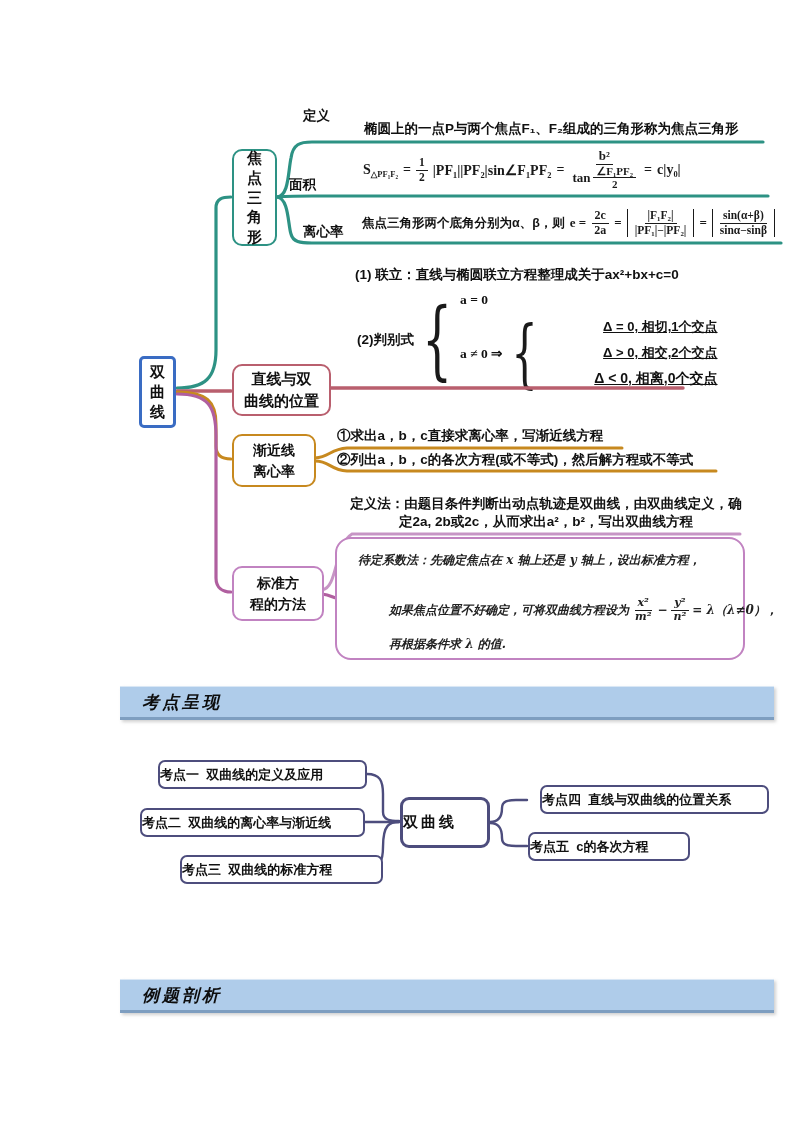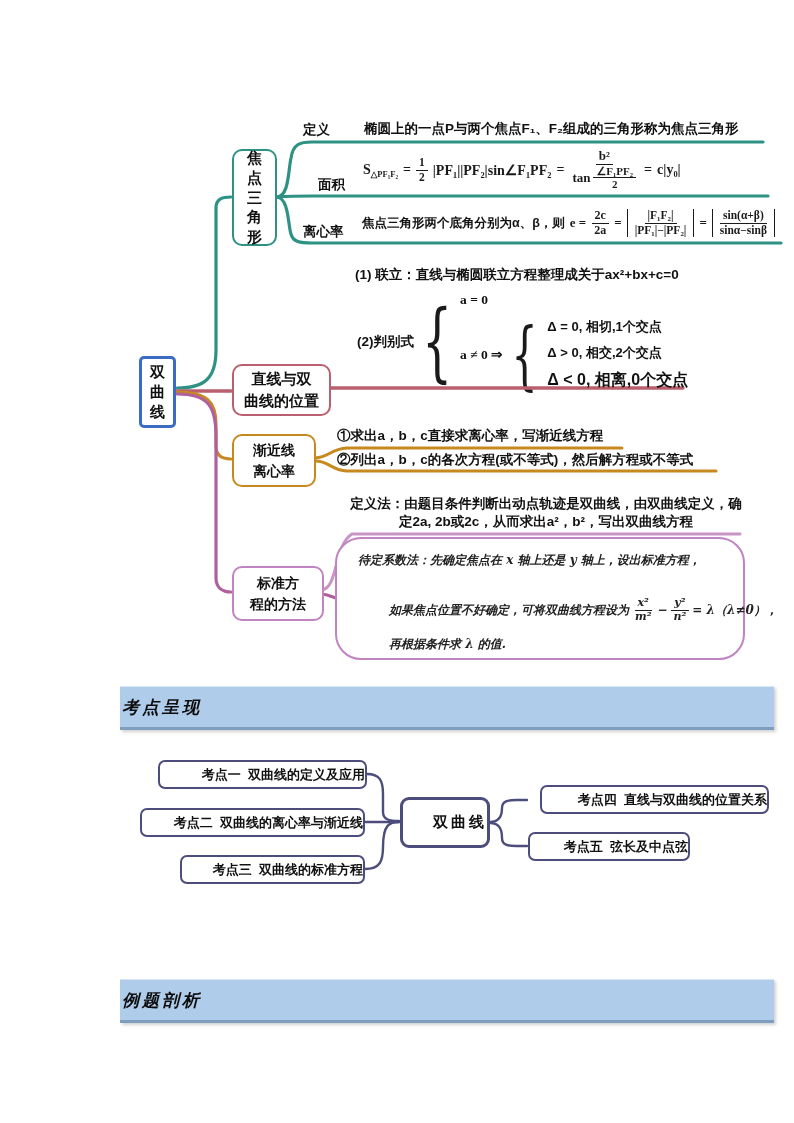--- a/index.html
+++ b/index.html
@@ -26,40 +26,40 @@
   .frac > .num{border-bottom:1.3px solid #1a1a1a;padding:0 3px;}
   .frac > .den{padding:0 3px;}
   .denrow{display:flex;align-items:center;gap:3px;}
   .absw{border-left:1.3px solid #1a1a1a;border-right:1.3px solid #1a1a1a;
         padding:0 4px;display:inline-flex;align-items:flex-end;}
   .ssub{font-size:8.5px;vertical-align:-3px;}
   
   .disc{display:flex;align-items:center;gap:2px;}
   .disc-col{display:flex;flex-direction:column;gap:10px;align-items:flex-start;}
   .disc-row2{display:flex;align-items:center;gap:4px;}
-  .disc-col2{display:flex;flex-direction:column;gap:8px;align-items:flex-start;}
+  .disc-col2{display:flex;flex-direction:column;gap:8px;align-items:flex-end;text-decoration:underline;}
   .brace{font-family:"DejaVu Serif",serif;font-weight:400;line-height:1;color:#1a1a1a;}
   .b-outer{font-size:66px;transform:scaleY(1.30) scaleX(0.72);}
   .b-inner{font-size:58px;transform:scaleY(1.28) scaleX(0.72);}
   .caseln{font-family:"Liberation Serif",serif;font-weight:bold;font-size:13.5px;white-space:nowrap;}
   
   .stdbox{position:absolute;border:2.5px solid #c183c1;border-radius:16px;background:#fff;z-index:2;}
   .hand{font-family:"DejaVu Serif",serif;font-style:italic;font-weight:bold;
         font-size:12px;color:#222;white-space:nowrap;position:absolute;}
   .hand .frac{font-size:11px;}
   
-  .banner{position:absolute;width:654px;height:44px;background:#afccea;
+  .banner{position:absolute;width:654px;height:34px;background:#afccea;
           border-top:1px solid #d9e7f5;border-bottom:3px solid #7e9ec0;
           box-shadow:2px 2px 3px rgba(140,140,140,.4);
-          display:flex;align-items:center;padding-left:2px;box-sizing:border-box;z-index:2;}
+          display:flex;align-items:center;padding-left:22px;box-sizing:border-box;z-index:2;}
   .banner .txt{font-family:"Liberation Serif",serif;font-weight:bold;font-style:italic;
           font-size:17px;letter-spacing:3px;color:#0d0d0d;}
   
   .m2box{position:absolute;border:2px solid #4d4d7d;border-radius:7px;background:#fff;
-         display:flex;align-items:center;justify-content:flex-end;font-weight:bold;
+         display:flex;align-items:center;justify-content:flex-start;font-weight:bold;
          font-size:13px;white-space:pre;z-index:2;box-sizing:border-box;}
   .m2center{border-width:3px;border-radius:9px;font-size:15px;letter-spacing:3px;}
   
   svg.lines{position:absolute;left:0;top:0;z-index:1;}
   svg.lines path{fill:none;stroke-linecap:round;}
   .teal{stroke:#2d9284;stroke-width:3.2;}
   .rose{stroke:#b95f6e;stroke-width:3.4;}
   .orange{stroke:#c7891f;stroke-width:3;}
   .plum{stroke:#b05f9f;stroke-width:3.2;}
   .plumlight{stroke:#c795c5;stroke-width:3;}
@@ -94,24 +94,24 @@
 </svg>
 
 <div class="node root" style="left:139px;top:356px;width:37px;height:72px;">
   <span class="vtext">双曲线</span>
 </div>
 
 <div class="node focal" style="left:232px;top:149px;width:45px;height:97px;">
   <span class="vtext">焦点三角形</span>
 </div>
 
-<span class="abs lbl" style="left:303px;top:121px;">定义</span>
+<span class="abs lbl" style="left:303px;top:107px;">定义</span>
 <span class="abs cjk" style="left:364px;top:120px;">椭圆上的一点P与两个焦点F₁、F₂组成的三角形称为焦点三角形</span>
 
-<span class="abs lbl" style="left:318px;top:176px;">面积</span>
+<span class="abs lbl" style="left:289px;top:176px;">面积</span>
 
 <div class="abs fml frow" style="left:363px;top:145px;height:50px;font-size:14px;">
   <span><span>S</span><sub class="ssub">△PF₁F₂</sub></span>
   <span>=</span>
   <span class="frac" style="font-size:11.5px;">
     <span class="num">1</span>
     <span class="den">2</span>
   </span>
   <span>|PF₁||PF₂|sin∠F₁PF₂</span>
   <span>=</span>
@@ -165,41 +165,41 @@
   <span class="cjk">(2)判别式</span>
   <span class="brace b-outer">{</span>
   <div class="disc-col">
     <span class="caseln">a = 0</span>
     <div class="disc-row2">
       <span class="caseln">a ≠ 0 ⇒</span>
       <span class="brace b-inner">{</span>
       <div class="disc-col2">
         <span class="cjk" style="font-size:13px;">Δ = 0, 相切,1个交点</span>
         <span class="cjk" style="font-size:13px;">Δ &gt; 0, 相交,2个交点</span>
-        <span class="cjk" style="font-size:16px;">Δ &lt; 0,  相离,0个交点</span>
+        <span class="cjk" style="font-size:14px;margin-left:47px;">Δ &lt; 0,  相离,0个交点</span>
       </div>
     </div>
   </div>
 </div>
 
 <div class="node orangebd" style="left:232px;top:434px;width:84px;height:53px;">
   <span>渐近线</span>
   <span>离心率</span>
 </div>
 <span class="abs cjk" style="left:337px;top:427px;">①求出a，b，c直接求离心率，写渐近线方程</span>
 <span class="abs cjk" style="left:337px;top:451px;">②列出a，b，c的各次方程(或不等式)，然后解方程或不等式</span>
 
 <div class="node plumbd" style="left:232px;top:566px;width:92px;height:55px;">
   <span>标准方</span>
   <span>程的方法</span>
 </div>
 
 <div class="abs" style="left:347px;top:495px;width:398px;font-weight:bold;font-size:13.5px;line-height:17.5px;z-index:2;text-align:center;">定义法：由题目条件判断出动点轨迹是双曲线，由双曲线定义，确定2a, 2b或2c，从而求出a²，b²，写出双曲线方程</div>
 
-<div class="stdbox" style="left:335px;top:537px;width:406px;height:119px;border-radius:26px;">
+<div class="stdbox" style="left:335px;top:537px;width:406px;height:119px;">
   <span class="hand" style="left:21px;top:13px;">待定系数法：先确定焦点在 x 轴上还是 y 轴上，设出标准方程，</span>
   <span class="hand frow" style="left:52px;top:58px;gap:3px;">
     <span>如果焦点位置不好确定，可将双曲线方程设为</span>
     <span class="frac">
       <span class="num">x²</span>
       <span class="den">m²</span>
     </span>
     <span>−</span>
     <span class="frac">
       <span class="num">y²</span>
@@ -213,28 +213,28 @@
 <div class="banner" style="left:120px;top:686px;">
   <span class="txt">考点呈现</span>
 </div>
 
 <div class="m2box" style="left:158px;top:760px;width:209px;height:29px;">
   <span>考点一  双曲线的定义及应用</span>
 </div>
 <div class="m2box" style="left:140px;top:808px;width:225px;height:29px;">
   <span>考点二  双曲线的离心率与渐近线</span>
 </div>
-<div class="m2box" style="left:180px;top:855px;width:185px;height:29px;">
+<div class="m2box" style="left:180px;top:855px;width:203px;height:29px;">
   <span>考点三  双曲线的标准方程</span>
 </div>
 <div class="m2box m2center" style="left:400px;top:797px;width:90px;height:51px;">
   <span>双曲线</span>
 </div>
 <div class="m2box" style="left:528px;top:785px;width:229px;height:29px;margin-left:12px;">
   <span>考点四  直线与双曲线的位置关系</span>
 </div>
 <div class="m2box" style="left:528px;top:832px;width:162px;height:29px;">
-  <span>考点五  弦长及中点弦</span>
+  <span>考点五  c的各次方程</span>
 </div>
 
 <div class="banner" style="left:120px;top:979px;">
   <span class="txt">例题剖析</span>
 </div>
 
 </body></html>

